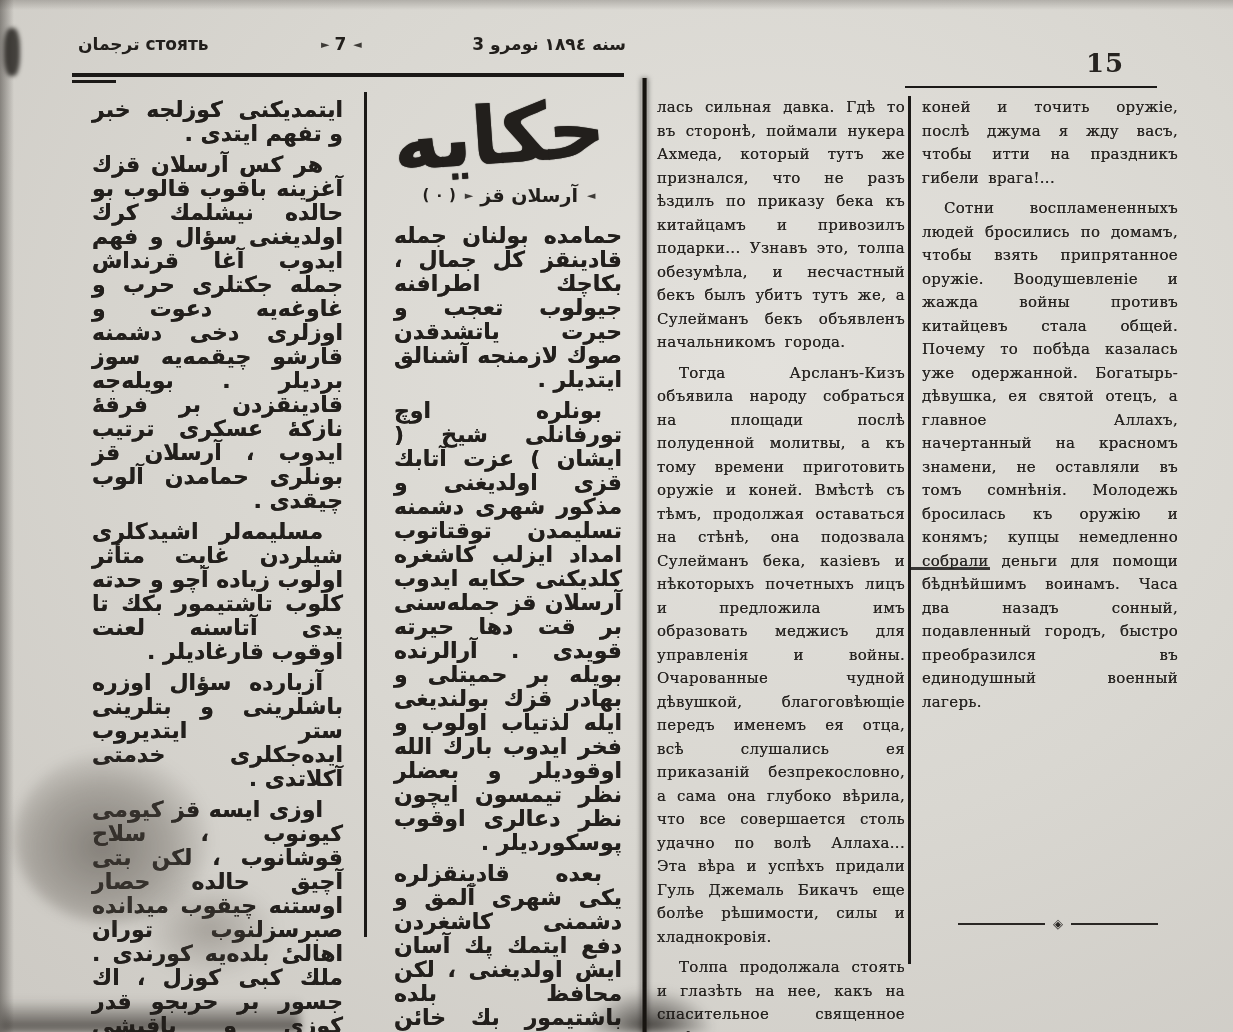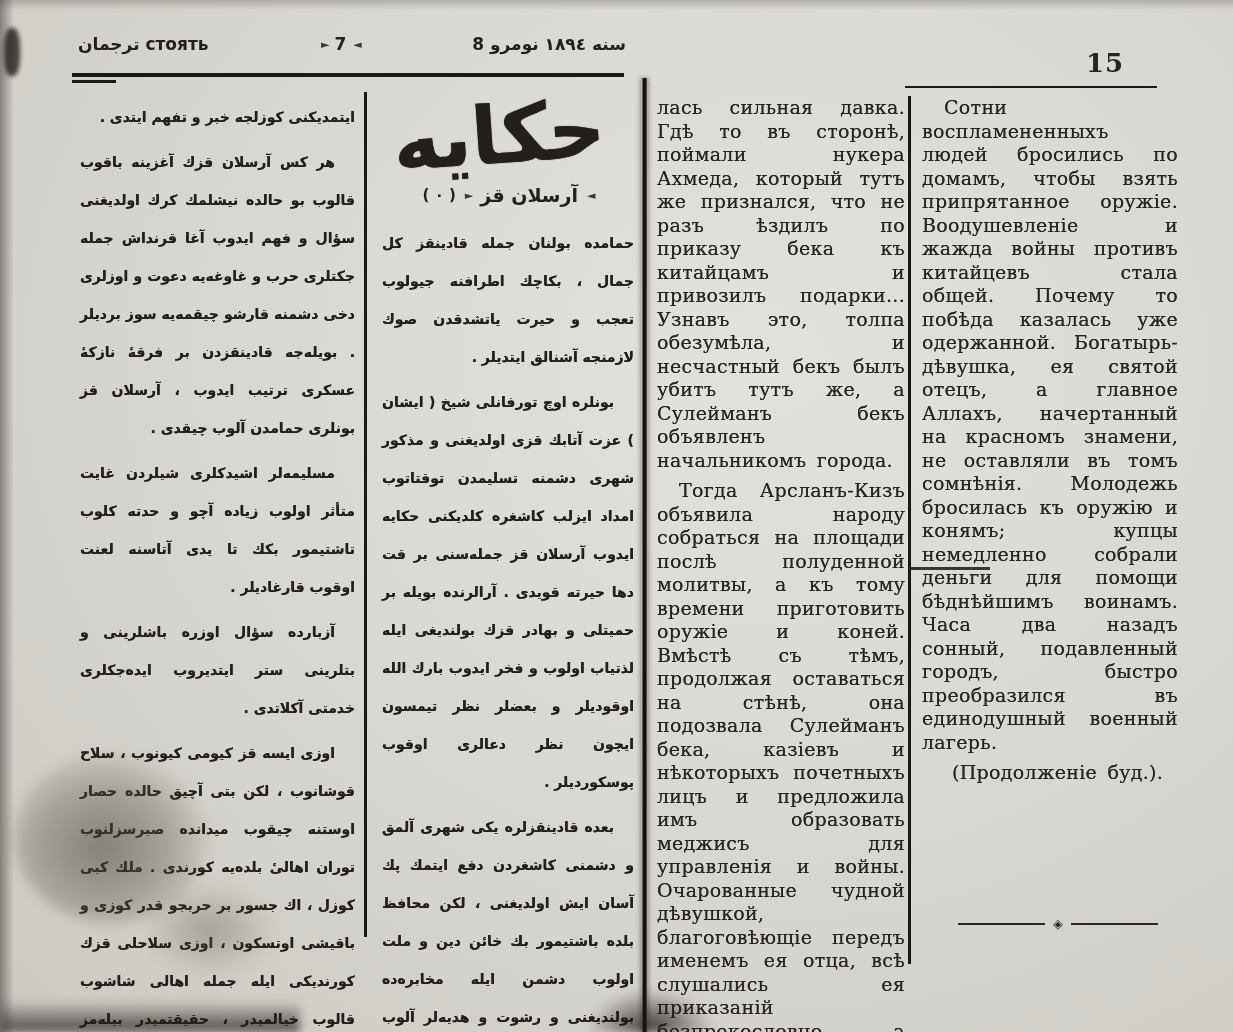--- a/index.html
+++ b/index.html
@@ -3,23 +3,23 @@
 <meta charset="utf-8">
 <style>
   html,body{margin:0;padding:0;background:#b9b7b2;}
   .scan{position:relative;width:1233px;height:1032px;overflow:hidden;
         background:
           radial-gradient(ellipse at 62% 35%, #e3e1dc 0%, #d9d7d1 50%, #ccc9c3 100%);
         font-synthesis:none;}
   
   .ar{font-family:"DejaVu Sans",sans-serif;direction:rtl;color:#221f1c;font-weight:700;}
   .ru{font-family:"DejaVu Serif","Liberation Serif",serif;color:#262320;}
-  .ar p{margin:0 4px 7px;text-align:justify;text-indent:20px;font-size:14px;line-height:38px;
+  .ar p{margin:0 16px 7px;text-align:justify;text-indent:20px;font-size:22px;line-height:24px;
         text-shadow:0 0 .6px rgba(34,30,26,.85);}
-  .ru p{margin:0 0 7px;text-align:justify;text-indent:22px;font-size:19px;line-height:23.5px;
+  .ru p{margin:0 0 7px;text-align:justify;text-indent:22px;font-size:15px;line-height:23.5px;
         word-spacing:4px;letter-spacing:.3px;text-shadow:0 0 .5px rgba(38,35,32,.8);}
   p.noindent{text-indent:0;}
   
   .abs{position:absolute;}
   .header-left{left:78px;top:34px;width:548px;display:flex;align-items:center;
                justify-content:space-between;font-size:17px;}
   .issue-no-group{display:flex;align-items:center;gap:7px;direction:ltr;}
   .orn{font-size:11px;opacity:.85;letter-spacing:-2px;}
   .rule{background:#1b1917;}
   .page-number-right{left:1060px;top:48px;width:90px;text-align:center;
@@ -41,21 +41,21 @@
   
   .stain{border-radius:50%;filter:blur(6px);}
   .noise-edge{pointer-events:none;}
 </style>
 </head>
 <body>
 
 <div class="scan">
 
   <div class="abs header-left ar">
-    <span>سنه ١٨٩٤ نومرو 8</span>
+    <span>سنه ١٨٩٤ نومرو 3</span>
     <span class="issue-no-group">
       <span class="orn">►</span>
       <span>7</span>
       <span class="orn">◄</span>
     </span>
     <span>стоять ترجمان</span>
   </div>
   <div class="abs rule" style="left:72px;top:73px;width:552px;height:4px;"></div>
   <div class="abs rule" style="left:72px;top:80px;width:44px;height:3px;"></div>
 
@@ -92,22 +92,22 @@
   </div>
 
   <div class="abs col-ru-1 ru">
     <p class="noindent">лась сильная давка. Гдѣ то въ сторонѣ, поймали нукера Ахмеда, который тутъ же признался, что не разъ ѣздилъ по приказу бека къ китайцамъ и привозилъ подарки... Узнавъ это, толпа обезумѣла, и несчастный бекъ былъ убитъ тутъ же, а Сулейманъ бекъ объявленъ начальникомъ города.</p>
     <p>Тогда Арсланъ-Кизъ объявила народу собраться на площади послѣ полуденной молитвы, а къ тому времени приготовить оружіе и коней. Вмѣстѣ съ тѣмъ, продолжая оставаться на стѣнѣ, она подозвала Сулейманъ бека, казіевъ и нѣкоторыхъ почетныхъ лицъ и предложила имъ образовать меджисъ для управленія и войны. Очарованные чудной дѣвушкой, благоговѣющіе передъ именемъ ея отца, всѣ слушались ея приказаній безпрекословно, а сама она глубоко вѣрила, что все совершается столь удачно по волѣ Аллаха... Эта вѣра и успѣхъ придали Гуль Джемаль Бикачъ еще болѣе рѣшимости, силы и хладнокровія.</p>
     <p>Толпа продолжала стоять и глазѣть на нее, какъ на спасительное священное видѣніе.</p>
 
   </div>
 
   <div class="abs col-ru-2 ru">
+    <p class="noindent">коней и точить оружіе, послѣ джума я жду васъ, чтобы итти на праздникъ гибели врага!...</p>
     <p>Сотни воспламененныхъ людей бросились по домамъ, чтобы взять припрятанное оружіе. Воодушевленіе и жажда войны противъ китайцевъ стала общей. Почему то побѣда казалась уже одержанной. Богатырь-дѣвушка, ея святой отецъ, а главное Аллахъ, начертанный на красномъ знамени, не оставляли въ томъ сомнѣнія. Молодежь бросилась къ оружію и конямъ; купцы немедленно собрали деньги для помощи бѣднѣйшимъ воинамъ. Часа два назадъ сонный, подавленный городъ, быстро преобразился въ единодушный военный лагерь.</p>
-    <p class="cont-note">(Продолженіе буд.).</p>
 
   </div>
 
   <div class="abs endmark-row">
     <span class="line"></span>
     <span class="glyph">◈</span>
     <span class="line"></span>
   </div>
 
   <div class="abs stain noise-edge" style="left:14px;top:752px;width:196px;height:172px;

